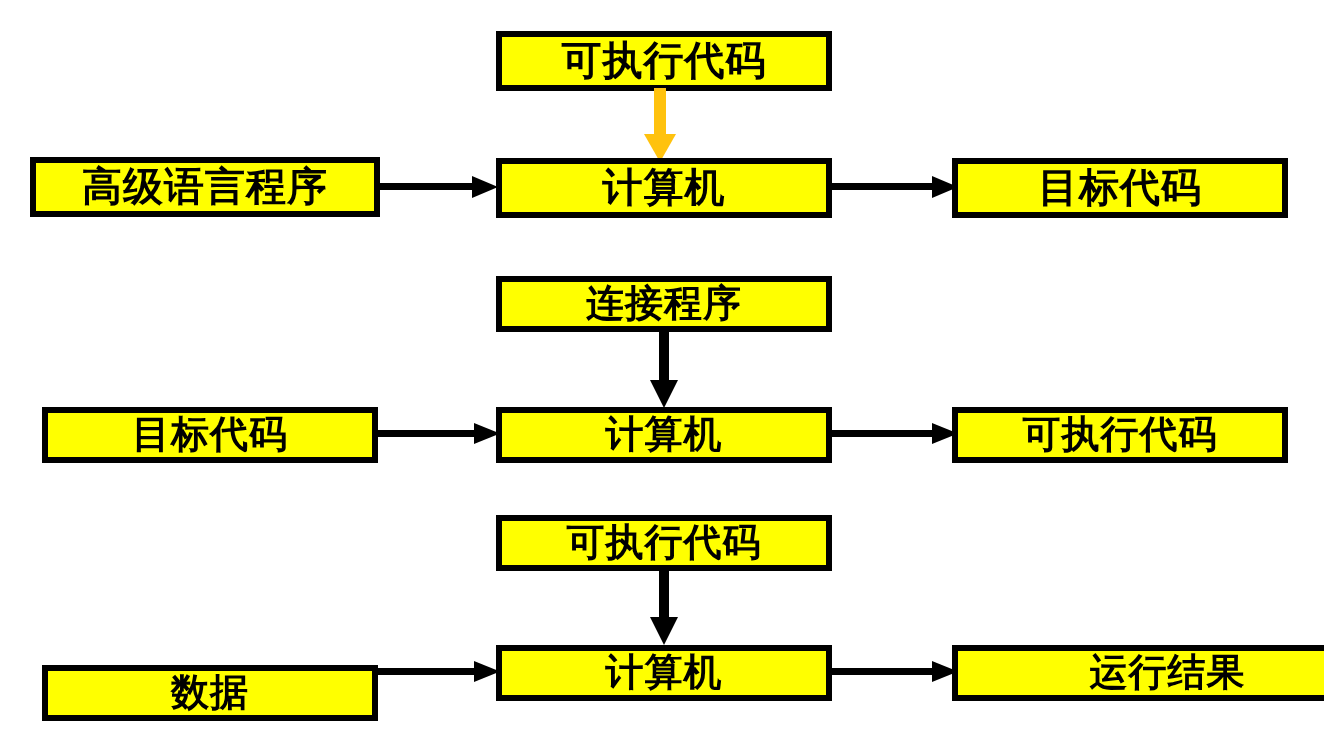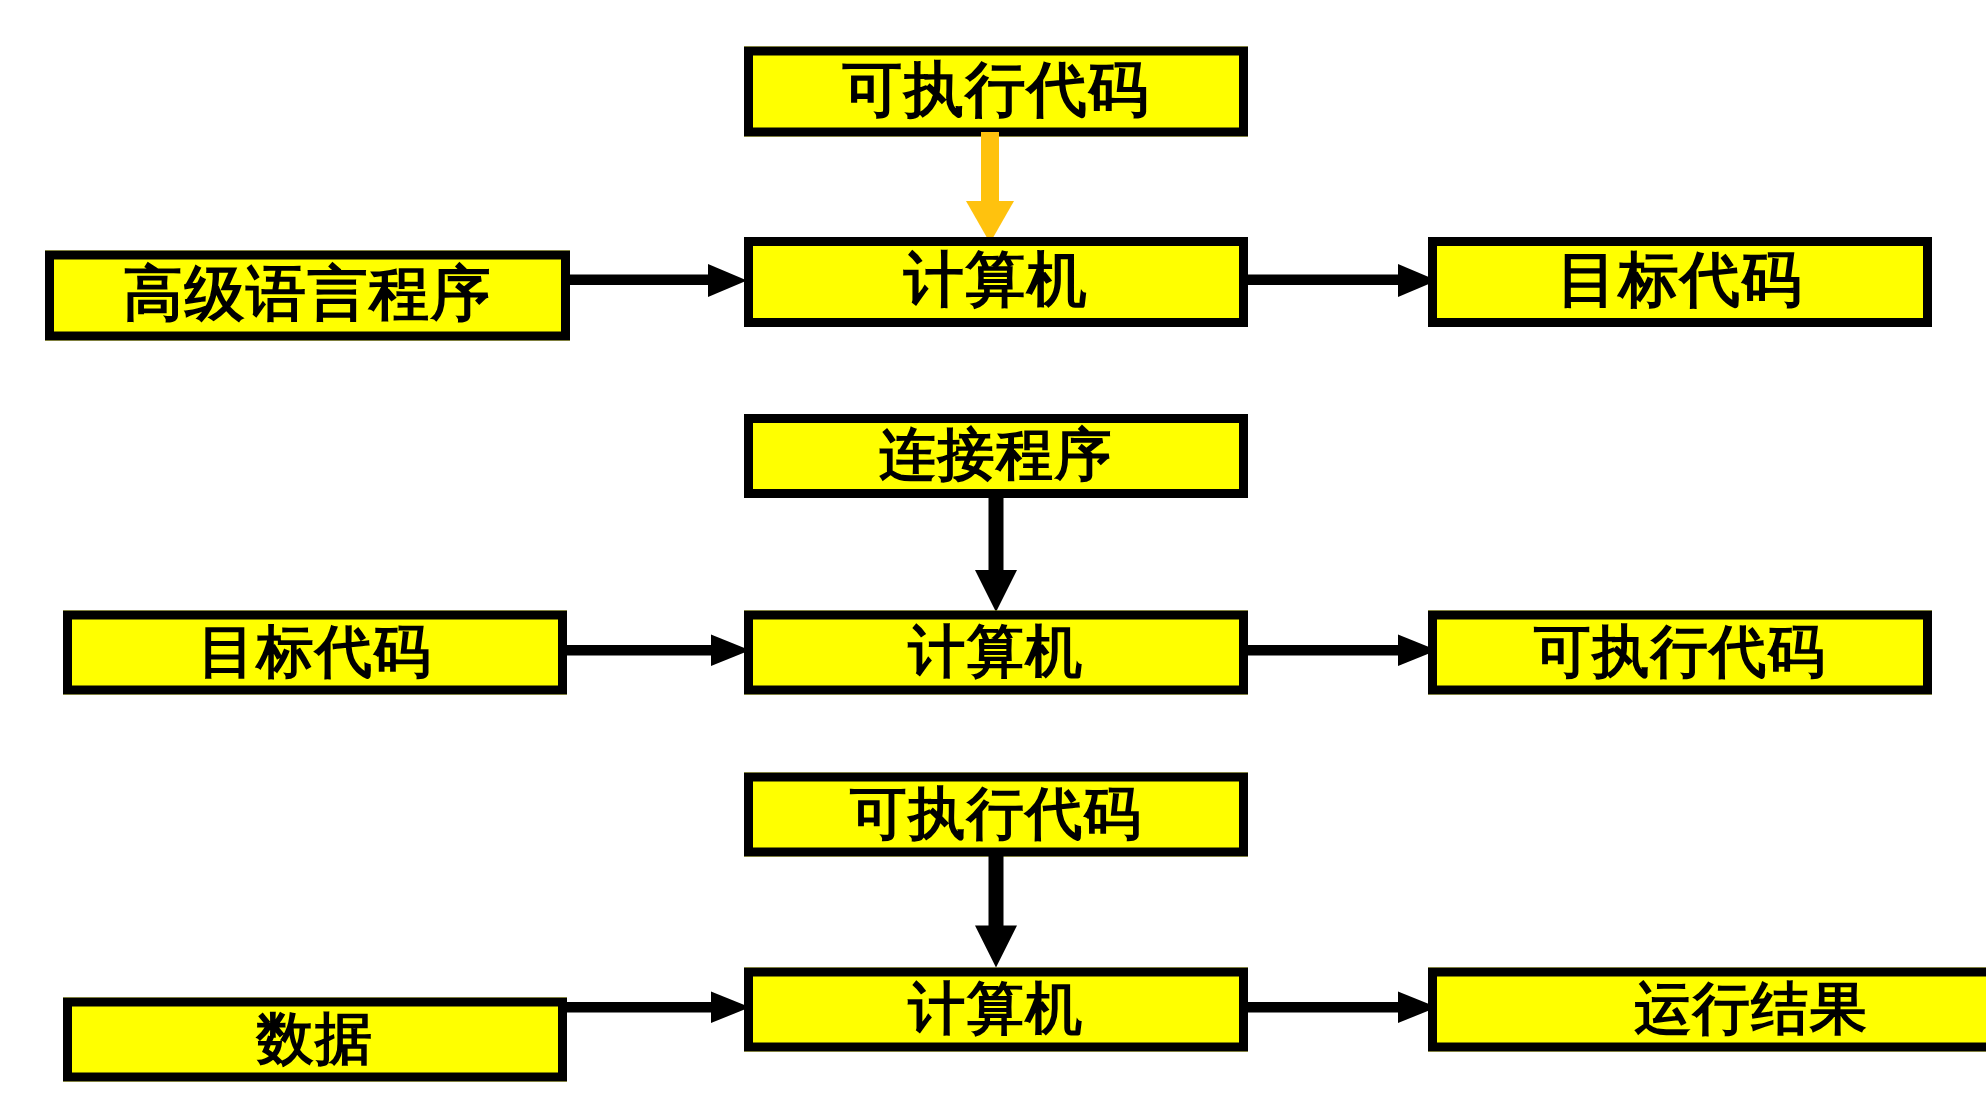--- a/index.html
+++ b/index.html
@@ -61,21 +61,21 @@
 
   <div class="arrow" style="left:640px; top:88px; width:40px; height:76px;">
     <svg width="40" height="76" viewBox="0 0 40 76" aria-hidden="true">
       <g>
         <rect x="14" y="0" width="12" height="52" fill="#FFC20E"></rect>
         <polygon points="4,46 36,46 20,74" fill="#FFC20E"></polygon>
       </g>
     </svg>
   </div>
 
-  <div class="node n-lg" style="left:30px; top:167px; width:350px; height:60px;">
+  <div class="node n-lg" style="left:30px; top:157px; width:350px; height:60px;">
     <span class="label">高级语言程序</span>
   </div>
 
   <div class="arrow" style="left:380px; top:170px; width:120px; height:36px;">
     <svg width="120" height="36" viewBox="0 0 120 36" aria-hidden="true">
       <rect x="0" y="13" width="100" height="7" fill="#000000"></rect>
       <polygon points="92,6 92,28 118,17" fill="#000000"></polygon>
     </svg>
   </div>
 

